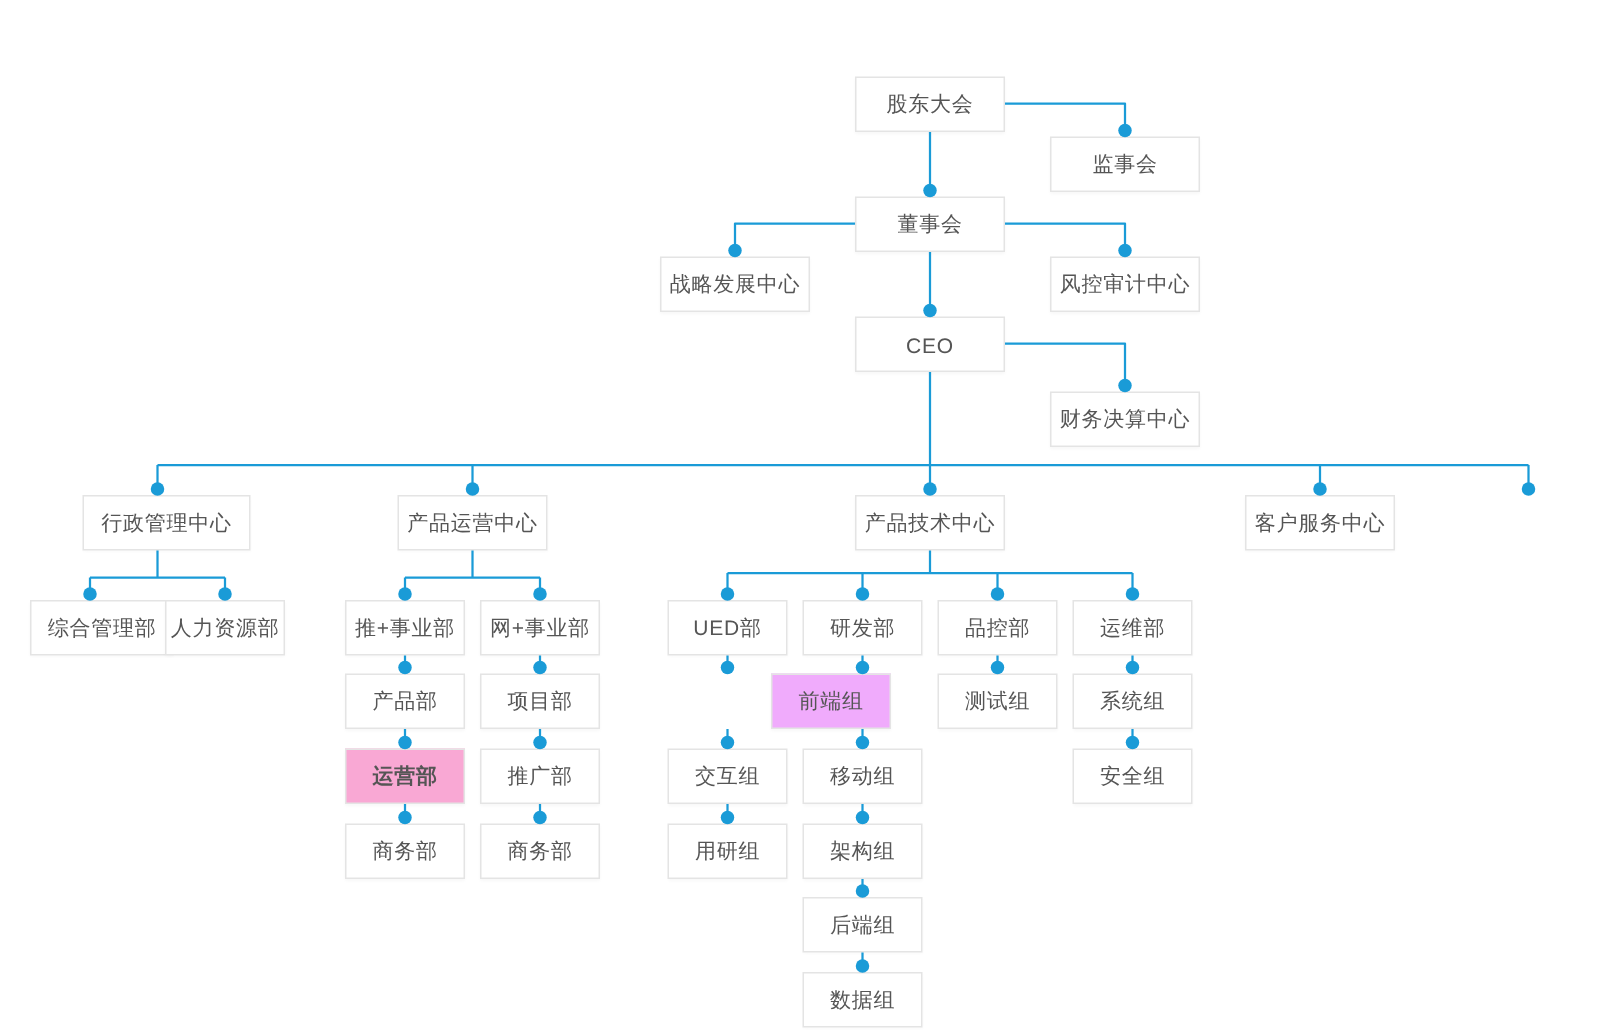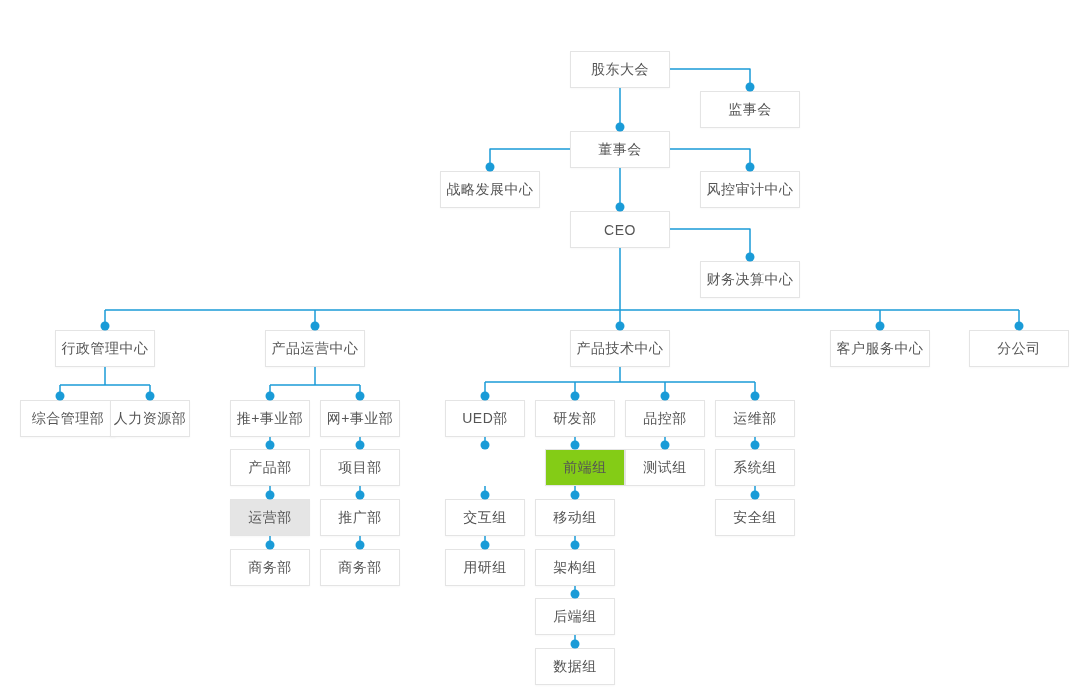--- a/index.html
+++ b/index.html
@@ -36,40 +36,39 @@
 
 <div class="canvas">
   <div class="nodes-layer">
       <div class="node" style="left: 570px; top: 51px; width: 100px; height: 37px; border-color: rgb(228, 228, 228); background: rgb(255, 255, 255); color: rgb(85, 85, 85);">股东大会</div>
       <div class="node" style="left: 700px; top: 91px; width: 100px; height: 37px; border-color: rgb(228, 228, 228); background: rgb(255, 255, 255); color: rgb(85, 85, 85);">监事会</div>
       <div class="node" style="left: 570px; top: 131px; width: 100px; height: 37px; border-color: rgb(228, 228, 228); background: rgb(255, 255, 255); color: rgb(85, 85, 85);">董事会</div>
       <div class="node" style="left: 440px; top: 171px; width: 100px; height: 37px; border-color: rgb(228, 228, 228); background: rgb(255, 255, 255); color: rgb(85, 85, 85);">战略发展中心</div>
       <div class="node" style="left: 700px; top: 171px; width: 100px; height: 37px; border-color: rgb(228, 228, 228); background: rgb(255, 255, 255); color: rgb(85, 85, 85);">风控审计中心</div>
       <div class="node" style="left: 570px; top: 211px; width: 100px; height: 37px; border-color: rgb(228, 228, 228); background: rgb(255, 255, 255); color: rgb(85, 85, 85);">CEO</div>
       <div class="node" style="left: 700px; top: 261px; width: 100px; height: 37px; border-color: rgb(228, 228, 228); background: rgb(255, 255, 255); color: rgb(85, 85, 85);">财务决算中心</div>
-      <div class="node" style="left: 55px; top: 330px; width: 100px; height: 37px; border-color: rgb(228, 228, 228); background: rgb(255, 255, 255); color: rgb(85, 85, 85);">行政管理中心</div>
+      <div class="node" style="left: 55px; top: 330px; width: 112px; height: 37px; border-color: rgb(228, 228, 228); background: rgb(255, 255, 255); color: rgb(85, 85, 85);">行政管理中心</div>
       <div class="node" style="left: 265px; top: 330px; width: 100px; height: 37px; border-color: rgb(228, 228, 228); background: rgb(255, 255, 255); color: rgb(85, 85, 85);">产品运营中心</div>
       <div class="node" style="left: 570px; top: 330px; width: 100px; height: 37px; border-color: rgb(228, 228, 228); background: rgb(255, 255, 255); color: rgb(85, 85, 85);">产品技术中心</div>
       <div class="node" style="left: 830px; top: 330px; width: 100px; height: 37px; border-color: rgb(228, 228, 228); background: rgb(255, 255, 255); color: rgb(85, 85, 85);">客户服务中心</div>
-      <div class="node" style="left: 969px; top: 330px; width: 100px; height: 37px; border-color: rgb(228, 228, 228); background: rgb(255, 255, 255); color: rgb(85, 85, 85);">分公司</div>
       <div class="node" style="left: 20px; top: 400px; width: 96px; height: 37px; border-color: rgb(228, 228, 228); background: rgb(255, 255, 255); color: rgb(85, 85, 85);">综合管理部</div>
       <div class="node" style="left: 110px; top: 400px; width: 80px; height: 37px; border-color: rgb(228, 228, 228); background: rgb(255, 255, 255); color: rgb(85, 85, 85);">人力资源部</div>
       <div class="node" style="left: 230px; top: 400px; width: 80px; height: 37px; border-color: rgb(228, 228, 228); background: rgb(255, 255, 255); color: rgb(85, 85, 85);">推+事业部</div>
       <div class="node" style="left: 320px; top: 400px; width: 80px; height: 37px; border-color: rgb(228, 228, 228); background: rgb(255, 255, 255); color: rgb(85, 85, 85);">网+事业部</div>
       <div class="node" style="left: 230px; top: 449px; width: 80px; height: 37px; border-color: rgb(228, 228, 228); background: rgb(255, 255, 255); color: rgb(85, 85, 85);">产品部</div>
       <div class="node" style="left: 320px; top: 449px; width: 80px; height: 37px; border-color: rgb(228, 228, 228); background: rgb(255, 255, 255); color: rgb(85, 85, 85);">项目部</div>
-      <div class="node" style="left: 230px; top: 499px; width: 80px; height: 37px; border-color: rgb(228, 228, 228); background: #e5e5e5; color: rgb(85, 85, 85);">运营部</div>
+      <div class="node" style="left: 230px; top: 499px; width: 80px; height: 37px; border-color: rgb(228, 228, 228); background: #f9a8d4; color: rgb(85, 85, 85); font-weight: bold;">运营部</div>
       <div class="node" style="left: 320px; top: 499px; width: 80px; height: 37px; border-color: rgb(228, 228, 228); background: rgb(255, 255, 255); color: rgb(85, 85, 85);">推广部</div>
       <div class="node" style="left: 230px; top: 549px; width: 80px; height: 37px; border-color: rgb(228, 228, 228); background: rgb(255, 255, 255); color: rgb(85, 85, 85);">商务部</div>
       <div class="node" style="left: 320px; top: 549px; width: 80px; height: 37px; border-color: rgb(228, 228, 228); background: rgb(255, 255, 255); color: rgb(85, 85, 85);">商务部</div>
       <div class="node" style="left: 445px; top: 400px; width: 80px; height: 37px; border-color: rgb(228, 228, 228); background: rgb(255, 255, 255); color: rgb(85, 85, 85);">UED部</div>
       <div class="node" style="left: 535px; top: 400px; width: 80px; height: 37px; border-color: rgb(228, 228, 228); background: rgb(255, 255, 255); color: rgb(85, 85, 85);">研发部</div>
       <div class="node" style="left: 625px; top: 400px; width: 80px; height: 37px; border-color: rgb(228, 228, 228); background: rgb(255, 255, 255); color: rgb(85, 85, 85);">品控部</div>
       <div class="node" style="left: 715px; top: 400px; width: 80px; height: 37px; border-color: rgb(228, 228, 228); background: rgb(255, 255, 255); color: rgb(85, 85, 85);">运维部</div>
-      <div class="node" style="left: 545px; top: 449px; width: 80px; height: 37px; border-color: rgb(228, 228, 228); background: #84cc16; color: rgb(85, 85, 85);">前端组</div>
+      <div class="node" style="left: 514px; top: 449px; width: 80px; height: 37px; border-color: rgb(228, 228, 228); background: #f0abfc; color: rgb(85, 85, 85);">前端组</div>
       <div class="node" style="left: 625px; top: 449px; width: 80px; height: 37px; border-color: rgb(228, 228, 228); background: rgb(255, 255, 255); color: rgb(85, 85, 85);">测试组</div>
       <div class="node" style="left: 715px; top: 449px; width: 80px; height: 37px; border-color: rgb(228, 228, 228); background: rgb(255, 255, 255); color: rgb(85, 85, 85);">系统组</div>
       <div class="node" style="left: 445px; top: 499px; width: 80px; height: 37px; border-color: rgb(228, 228, 228); background: rgb(255, 255, 255); color: rgb(85, 85, 85);">交互组</div>
       <div class="node" style="left: 535px; top: 499px; width: 80px; height: 37px; border-color: rgb(228, 228, 228); background: rgb(255, 255, 255); color: rgb(85, 85, 85);">移动组</div>
       <div class="node" style="left: 715px; top: 499px; width: 80px; height: 37px; border-color: rgb(228, 228, 228); background: rgb(255, 255, 255); color: rgb(85, 85, 85);">安全组</div>
       <div class="node" style="left: 445px; top: 549px; width: 80px; height: 37px; border-color: rgb(228, 228, 228); background: rgb(255, 255, 255); color: rgb(85, 85, 85);">用研组</div>
       <div class="node" style="left: 535px; top: 549px; width: 80px; height: 37px; border-color: rgb(228, 228, 228); background: rgb(255, 255, 255); color: rgb(85, 85, 85);">架构组</div>
       <div class="node" style="left: 535px; top: 598px; width: 80px; height: 37px; border-color: rgb(228, 228, 228); background: rgb(255, 255, 255); color: rgb(85, 85, 85);">后端组</div>
       <div class="node" style="left: 535px; top: 648px; width: 80px; height: 37px; border-color: rgb(228, 228, 228); background: rgb(255, 255, 255); color: rgb(85, 85, 85);">数据组</div>
     </div>

